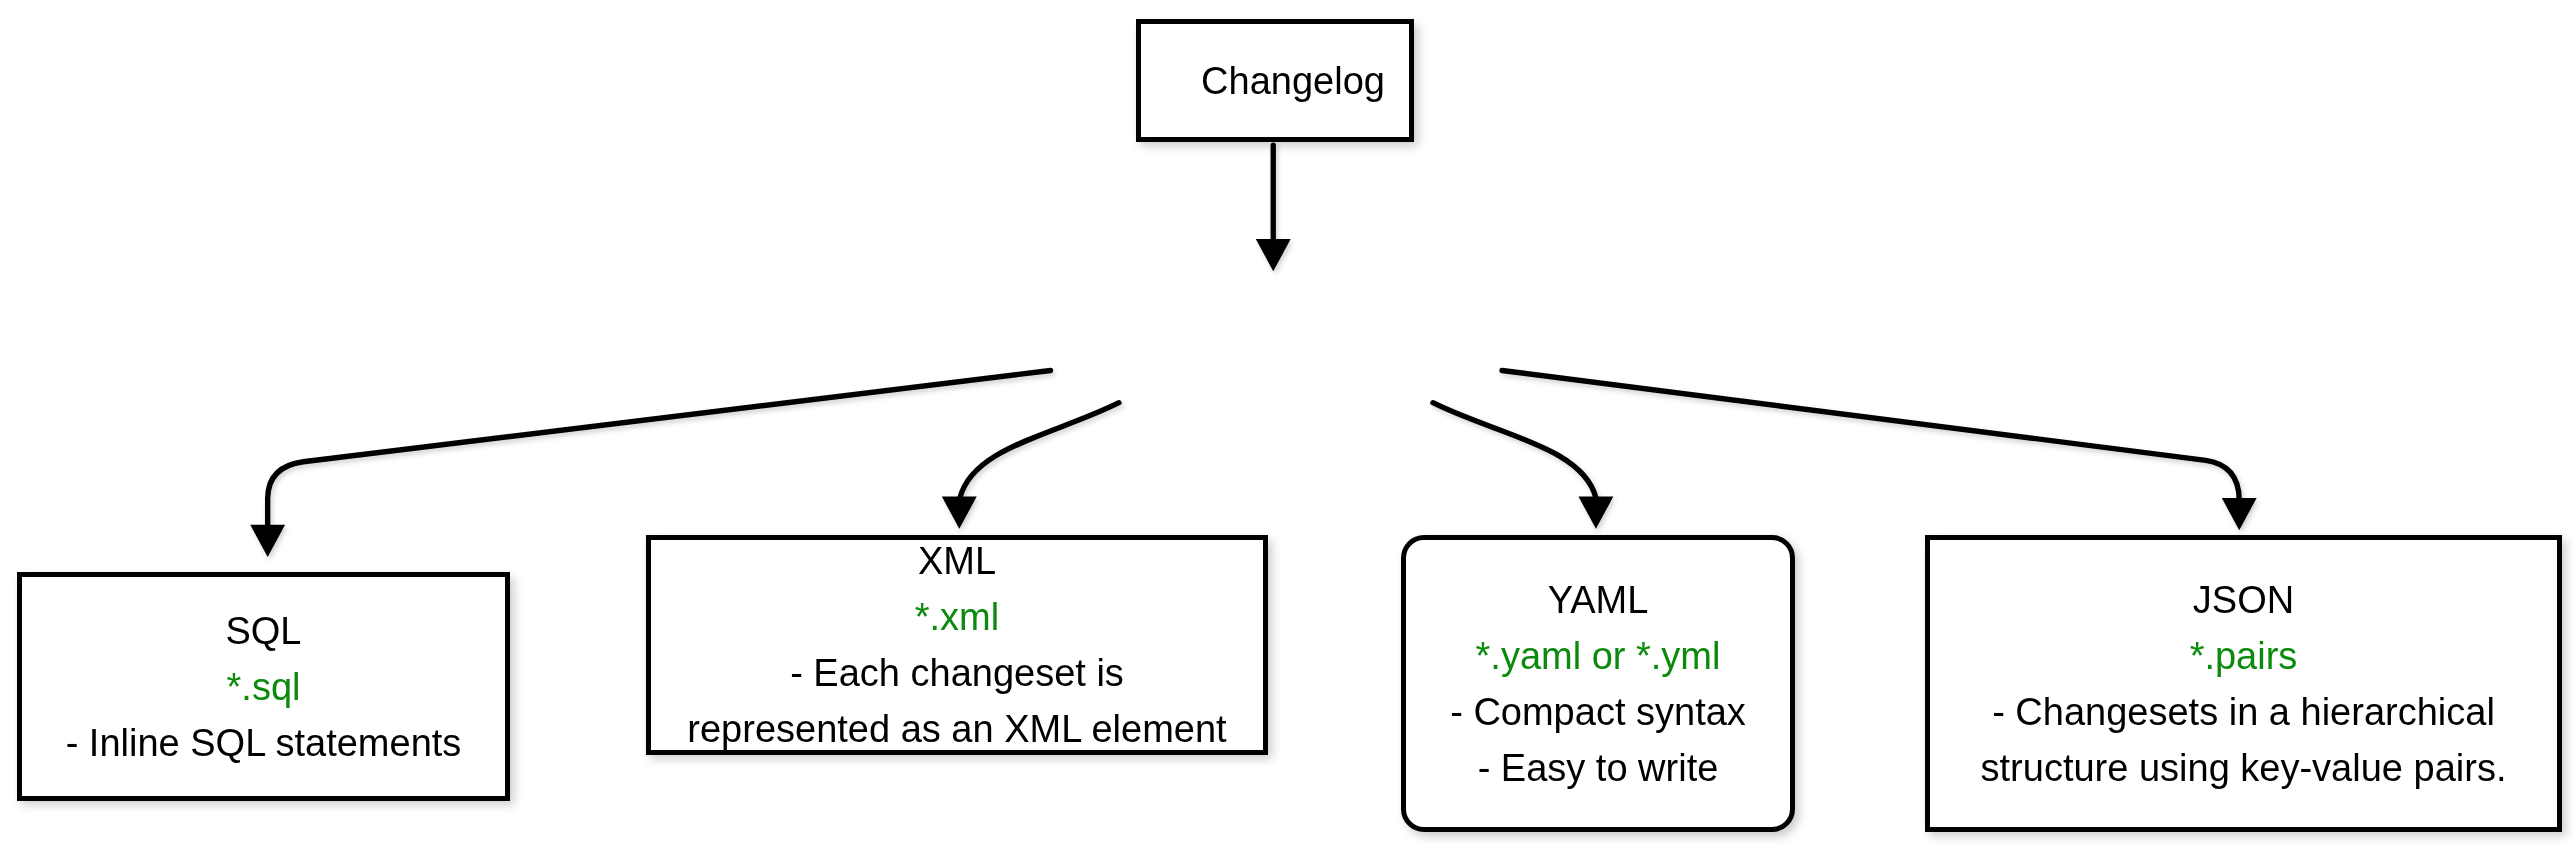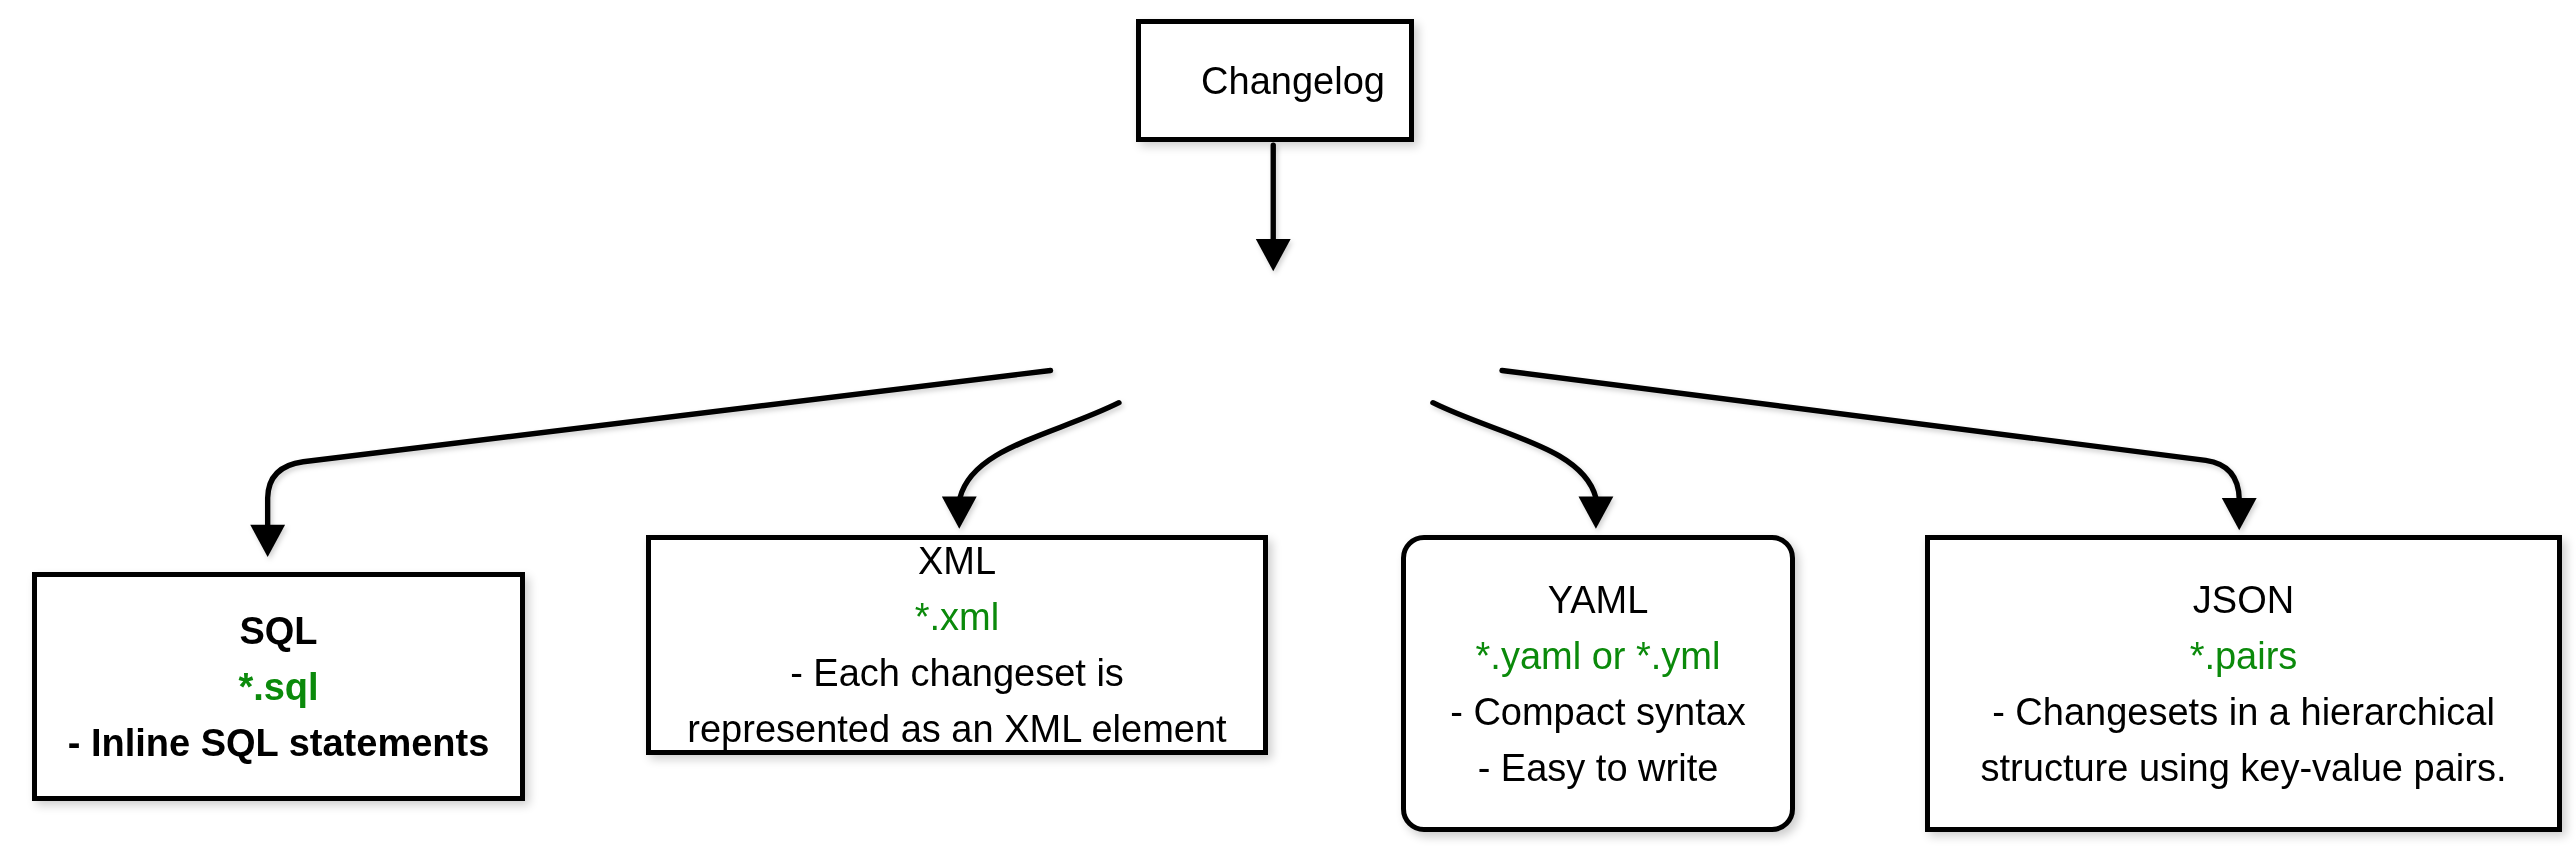--- a/index.html
+++ b/index.html
@@ -35,21 +35,21 @@
     text-align: center;
     box-shadow: 4px 4.7px 9.4px rgba(0,0,0,0.20);
     font-size: 38px;
   }
   .node .line {
     line-height: 56px;
     white-space: nowrap;
   }
   .node-changelog { left: 1136px; top: 19px;  width: 278px; height: 123px; padding-left: 36px; }
   .node-supported { left: 1050px; top: 277px; width: 453px; height: 124px; }
-  .node-sql       { left: 32px;   top: 572px; width: 493px; height: 229px; font-weight: bold; }
+  .node-sql       { left: 17px;   top: 572px; width: 493px; height: 229px; }
   .node-xml       { left: 646px;  top: 535px; width: 622px; height: 220px; }
   .node-yaml      { left: 1401px; top: 535px; width: 394px; height: 297px; border-radius: 23px; }
   .node-json      { left: 1925px; top: 535px; width: 637px; height: 297px; }
   .pattern { color: var(--pattern-color, #0b8a0b); }
   .edge-path {
     fill: none;
     stroke: #000000;
     stroke-width: 8;
     stroke-linecap: round;
     stroke-linejoin: round;

